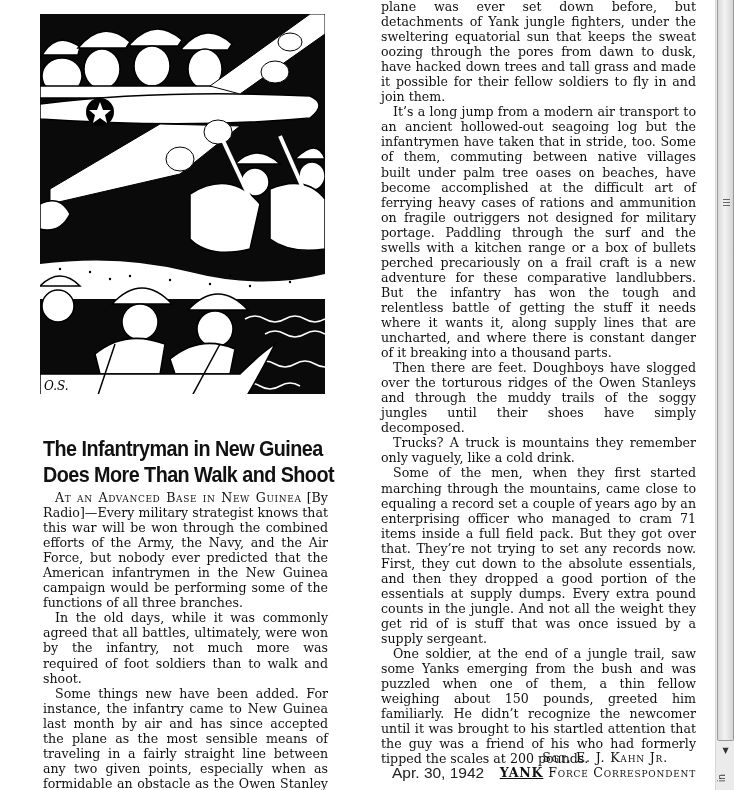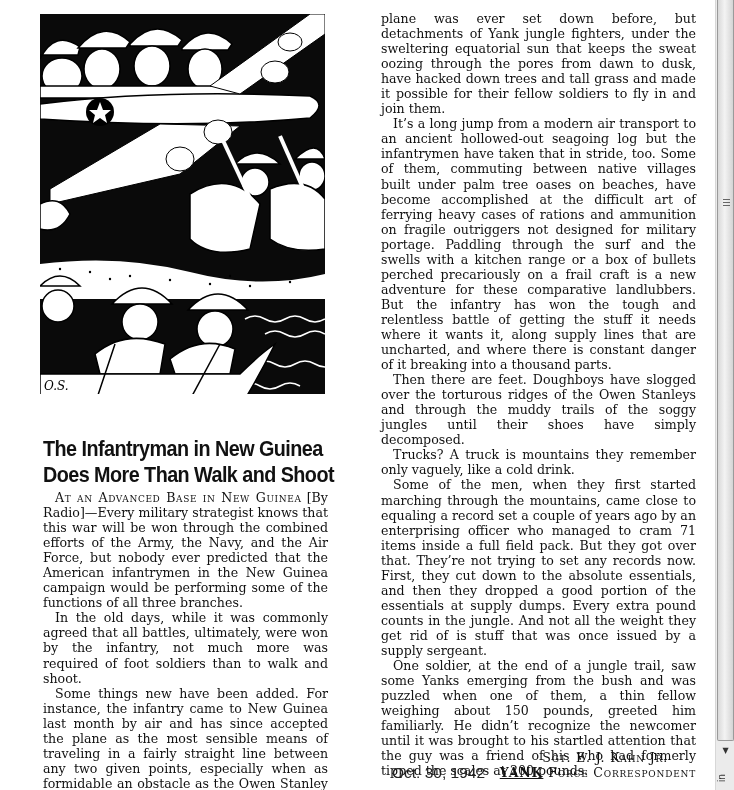--- a/index.html
+++ b/index.html
@@ -20,21 +20,21 @@
     font-family:"Liberation Sans", sans-serif; font-weight:bold;
     font-size:21.5px; line-height:26px; letter-spacing:-0.6px;
     transform:scaleX(0.92); transform-origin:left top;
   }
   .headline div { white-space:nowrap; }
 
   .col { position:absolute; font-size:12.6px; line-height:15.05px; text-align:justify; }
   .col-left { left:43px; top:490px; width:285px; }
   .col-right { left:381px; top:-1px; width:315px; }
   .col p { margin:0; text-indent:12px; hyphens:none; }
-  .col p.cont { text-indent:0;margin-top:12px; }
+  .col p.cont { text-indent:0; }
   .col p.dateline-p { text-indent:12px; }
   .smallcaps { font-variant:small-caps; letter-spacing:0.6px;margin-top:22px; }
 
   .byline {
     position:absolute; left:381px; top:750px; width:315px; font-size:12.6px; line-height:15px;
   }
   .byline .name { text-align:right; padding-right:28px; font-variant:small-caps; letter-spacing:0.8px; }
   .byline .title { text-align:right; font-variant:small-caps; letter-spacing:0.8px; }
   .byline .title .yank { font-weight:bold;text-decoration:underline; }
   .date-stamp {
@@ -174,21 +174,21 @@
     <p>Trucks? A truck is mountains they remember only vaguely, like a cold drink.</p>
     <p>Some of the men, when they first started marching through the mountains, came close to equaling a record set a couple of years ago by an enterprising officer who managed to cram 71 items inside a full field pack. But they got over that. They’re not trying to set any records now. First, they cut down to the absolute essentials, and then they dropped a good portion of the essentials at supply dumps. Every extra pound counts in the jungle. And not all the weight they get rid of is stuff that was once issued by a supply sergeant.</p>
     <p>One soldier, at the end of a jungle trail, saw some Yanks emerging from the bush and was puzzled when one of them, a thin fellow weighing about 150 pounds, greeted him familiarly. He didn’t recognize the newcomer until it was brought to his startled attention that the guy was a friend of his who had formerly tipped the scales at 200 pounds.</p>
   </div>
 
   <div class="byline">
     <div class="name">Sgt. E. J. Kahn Jr.</div>
     <div class="title"><span class="yank">YANK</span><span> Force Correspondent</span></div>
   </div>
 
-  <div class="date-stamp">Oct. 30, 1942</div>
+  <div class="date-stamp">Apr. 30, 1942</div>
 </div>
 
 <div class="scrollbar">
   <div class="scroll-thumb">
     <div class="grip">
         <span></span>
         <span></span>
         <span></span>
       </div>
   </div>

